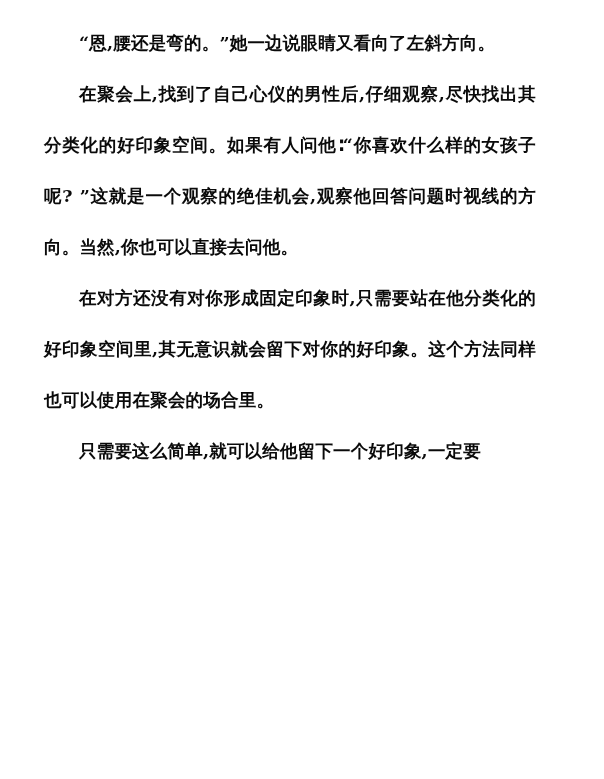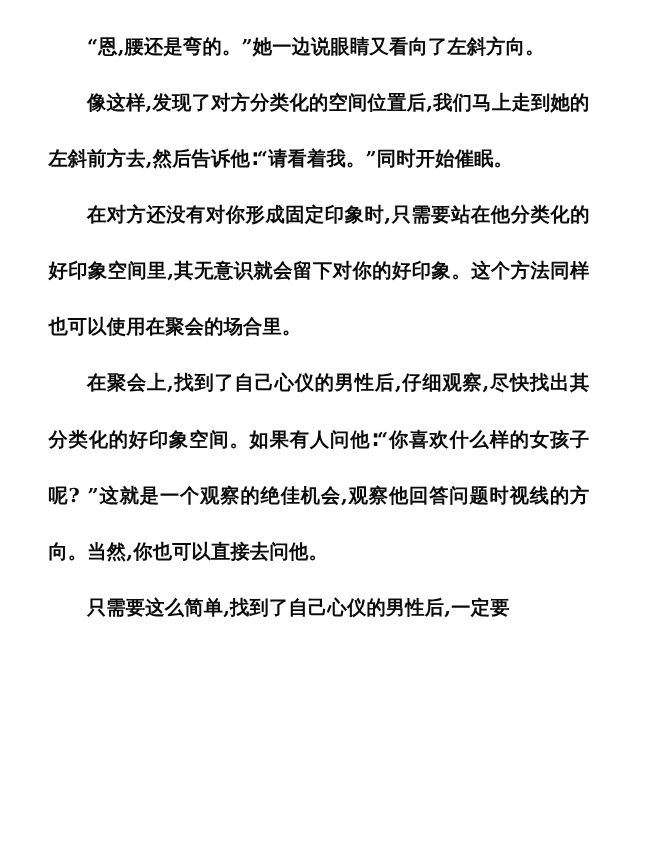--- a/index.html
+++ b/index.html
@@ -45,18 +45,17 @@
   .para + .para {
     margin-top: 0;
   }
 </style>
 </head>
 <body>
 
 <div class="page">
   <div class="body-text">
     <p class="para">“恩,腰还是弯的。”她一边说眼睛又看向了左斜方向。</p>
-    <p class="para">像这样,发现了对方分类化的空间位置后,我们马上走到她的左斜前方去,然后告诉他∶“请看着我。”同时开始催眠。</p>
+    <p class="para">在聚会上,找到了自己心仪的男性后,仔细观察,尽快找出其分类化的好印象空间。如果有人问他∶“你喜欢什么样的女孩子呢? ”这就是一个观察的绝佳机会,观察他回答问题时视线的方向。当然,你也可以直接去问他。</p>
     <p class="para">在对方还没有对你形成固定印象时,只需要站在他分类化的好印象空间里,其无意识就会留下对你的好印象。这个方法同样也可以使用在聚会的场合里。</p>
-    <p class="para">在聚会上,找到了自己心仪的男性后,仔细观察,尽快找出其分类化的好印象空间。如果有人问他∶“你喜欢什么样的女孩子呢? ”这就是一个观察的绝佳机会,观察他回答问题时视线的方向。当然,你也可以直接去问他。</p>
-    <p class="para">只需要这么简单,找到了自己心仪的男性后,一定要</p>
+    <p class="para">只需要这么简单,就可以给他留下一个好印象,一定要</p>
   </div>
 </div>
 
 </body></html>

